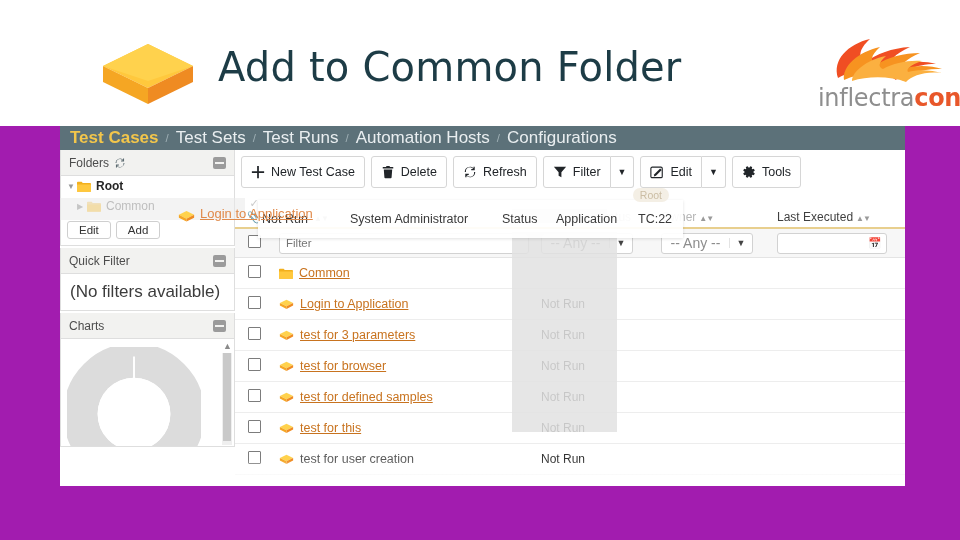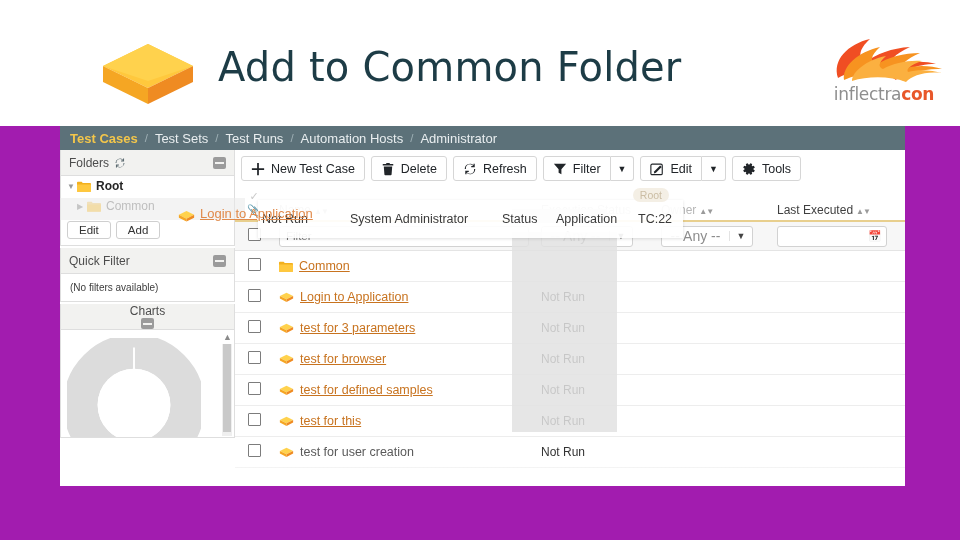--- a/index.html
+++ b/index.html
@@ -16,31 +16,31 @@
   .slide-title{
     position:absolute;left:218px;top:44px;width:600px;
     font-family:"DejaVu Sans","Liberation Sans",sans-serif;
     font-size:40px;font-weight:400;letter-spacing:.2px;color:#1d3c46;
     white-space:nowrap;
   }
   .brand-logo{position:absolute;left:818px;top:34px;width:132px;height:78px;}
   .brand-word{
     position:absolute;left:0;top:50px;width:132px;text-align:center;
     font-family:"DejaVu Sans","Liberation Sans",sans-serif;
-    font-size:17px;letter-spacing:-.3px;color:#8e8e8e;white-space:nowrap;
+    font-size:24px;letter-spacing:-.3px;color:#8e8e8e;white-space:nowrap;
   }
   .brand-word b{color:#e8572a;font-weight:700;}
 
   
   .shot{position:absolute;left:60px;top:126px;width:845px;height:360px;overflow:hidden;background:#fff;}
 
   
   .navbar{position:absolute;left:0;top:0;width:845px;height:24px;background:#5c7179;
           display:flex;align-items:center;padding-left:10px;box-sizing:border-box;}
-  .nav-item{font-size:13px;color:#e9eef0;white-space:nowrap;}
+  .nav-item{font-size:17px;color:#e9eef0;white-space:nowrap;}
   .nav-item.active{color:#f3c64b;font-weight:600;}
   .nav-sep{font-size:11.5px;color:#9fb0b6;margin:0 7px;}
 
   
   .lpanel{position:absolute;left:0;top:24px;width:175px;}
   .panel-head{
     height:26px;background:#f2f2f0;border:1px solid #dedede;border-top:none;
     display:flex;align-items:center;padding:0 8px;box-sizing:border-box;
   }
   .panel-head .ttl{font-size:12px;color:#4c4c4c;}
@@ -51,33 +51,33 @@
   .panel-body{background:#fff;border:1px solid #dedede;border-top:none;box-sizing:border-box;}
   .tree-row{display:flex;align-items:center;height:20px;padding-left:6px;font-size:12px;}
   .tw{width:10px;font-size:8px;color:#9a9a9a;}
   .folder-ic{width:14px;height:11px;margin-right:5px;}
   .tree-row.root .lbl{font-weight:700;color:#262626;}
   .tree-row.child{padding-left:16px;}
   .tree-row.child .lbl{color:#8a8a8a;}
   .btnrow{display:flex;gap:5px;padding:5px 6px 6px 6px;}
   .sm-btn{font-size:11.5px;color:#333;background:#fff;border:1px solid #cfcfcf;border-radius:3px;
           padding:2px 11px;}
-  .pb-txt{font-size:10px;color:#3c3c3c;padding:8px 9px;}
+  .pb-txt{font-size:17px;color:#3c3c3c;padding:8px 9px;}
   .chart-box{position:relative;height:108px;overflow:hidden;background:#fff;}
   .donut{position:absolute;left:6px;top:8px;}
   .vscroll{position:absolute;right:2px;top:2px;width:10px;height:104px;}
   .vscroll .track{position:absolute;left:0;top:12px;width:10px;height:92px;background:#efefef;}
   .vscroll .thumb{position:absolute;left:1px;top:12px;width:8px;height:88px;background:#c9c9c9;}
   .vscroll .up{position:absolute;left:1px;top:0;font-size:9px;color:#8a8a8a;line-height:10px;}
 
   
   .main{position:absolute;left:175px;top:24px;width:670px;}
   .toolbar{display:flex;align-items:center;padding:6px 0 6px 6px;gap:0;}
   .tb-btn{display:flex;align-items:center;gap:6px;font-size:12.5px;color:#212529;
-          background:#fff;border:1px solid #d6d6d6;border-radius:3px;height:25px;
+          background:#fff;border:1px solid #d6d6d6;border-radius:3px;height:32px;
           padding:0 9px;white-space:nowrap;box-sizing:border-box;}
   .tb-btn+.tb-btn{margin-left:6px;}
   .tb-caret{border-left:none;border-radius:0 3px 3px 0;padding:0 7px;margin-left:0!important;}
   .tb-split{border-radius:3px 0 0 3px;}
   .tb-ic{width:14px;height:14px;display:inline-block;}
 
   .count-line{font-size:12px;color:#b3b3b3;padding:2px 0 4px 8px;white-space:nowrap;}
 
   table.grid{width:670px;border-collapse:collapse;table-layout:fixed;}
   table.grid th{
@@ -160,21 +160,21 @@
 
     <div class="navbar">
       <span class="nav-item active">Test Cases</span>
       <span class="nav-sep">/</span>
       <span class="nav-item">Test Sets</span>
       <span class="nav-sep">/</span>
       <span class="nav-item">Test Runs</span>
       <span class="nav-sep">/</span>
       <span class="nav-item">Automation Hosts</span>
       <span class="nav-sep">/</span>
-      <span class="nav-item">Administrator</span>
+      <span class="nav-item">Configurations</span>
     </div>
 
     <div class="lpanel">
 
       <div class="panel-head">
         <span class="ttl">Folders</span>
         <svg class="refresh-ic" viewBox="0 0 16 16">
           <path d="M2 8a6 6 0 0 1 10-4.4V2h1.4v4H9.4V4.6h2.3A4.6 4.6 0 0 0 3.4 8zM14 8a6 6 0 0 1-10 4.4V14H2.6v-4H6.6v1.4H4.3A4.6 4.6 0 0 0 12.6 8z" fill="#5b6a70"></path>
         </svg>
         <span class="sp"></span>
@@ -205,21 +205,21 @@
 
       <div class="panel-head" style="margin-top:2px;">
         <span class="ttl">Quick Filter</span>
         <span class="sp"></span>
         <span class="mini-sq"></span>
       </div>
       <div class="panel-body">
         <div class="pb-txt">(No filters available)</div>
       </div>
 
-      <div class="panel-head" style="margin-top:2px;flex-direction:column;">
+      <div class="panel-head" style="margin-top:2px;">
         <span class="ttl">Charts</span>
         <span class="sp"></span>
         <span class="mini-sq"></span>
       </div>
       <div class="panel-body chart-box">
         <svg class="donut" viewBox="0 0 140 140" width="134" height="134">
           <circle cx="70" cy="70" r="56" fill="none" stroke="#dcdcdc" stroke-width="36"></circle>
           <line x1="70" y1="10" x2="70" y2="46" stroke="#ffffff" stroke-width="2"></line>
           <circle cx="70" cy="70" r="38" fill="#ffffff"></circle>
         </svg>

